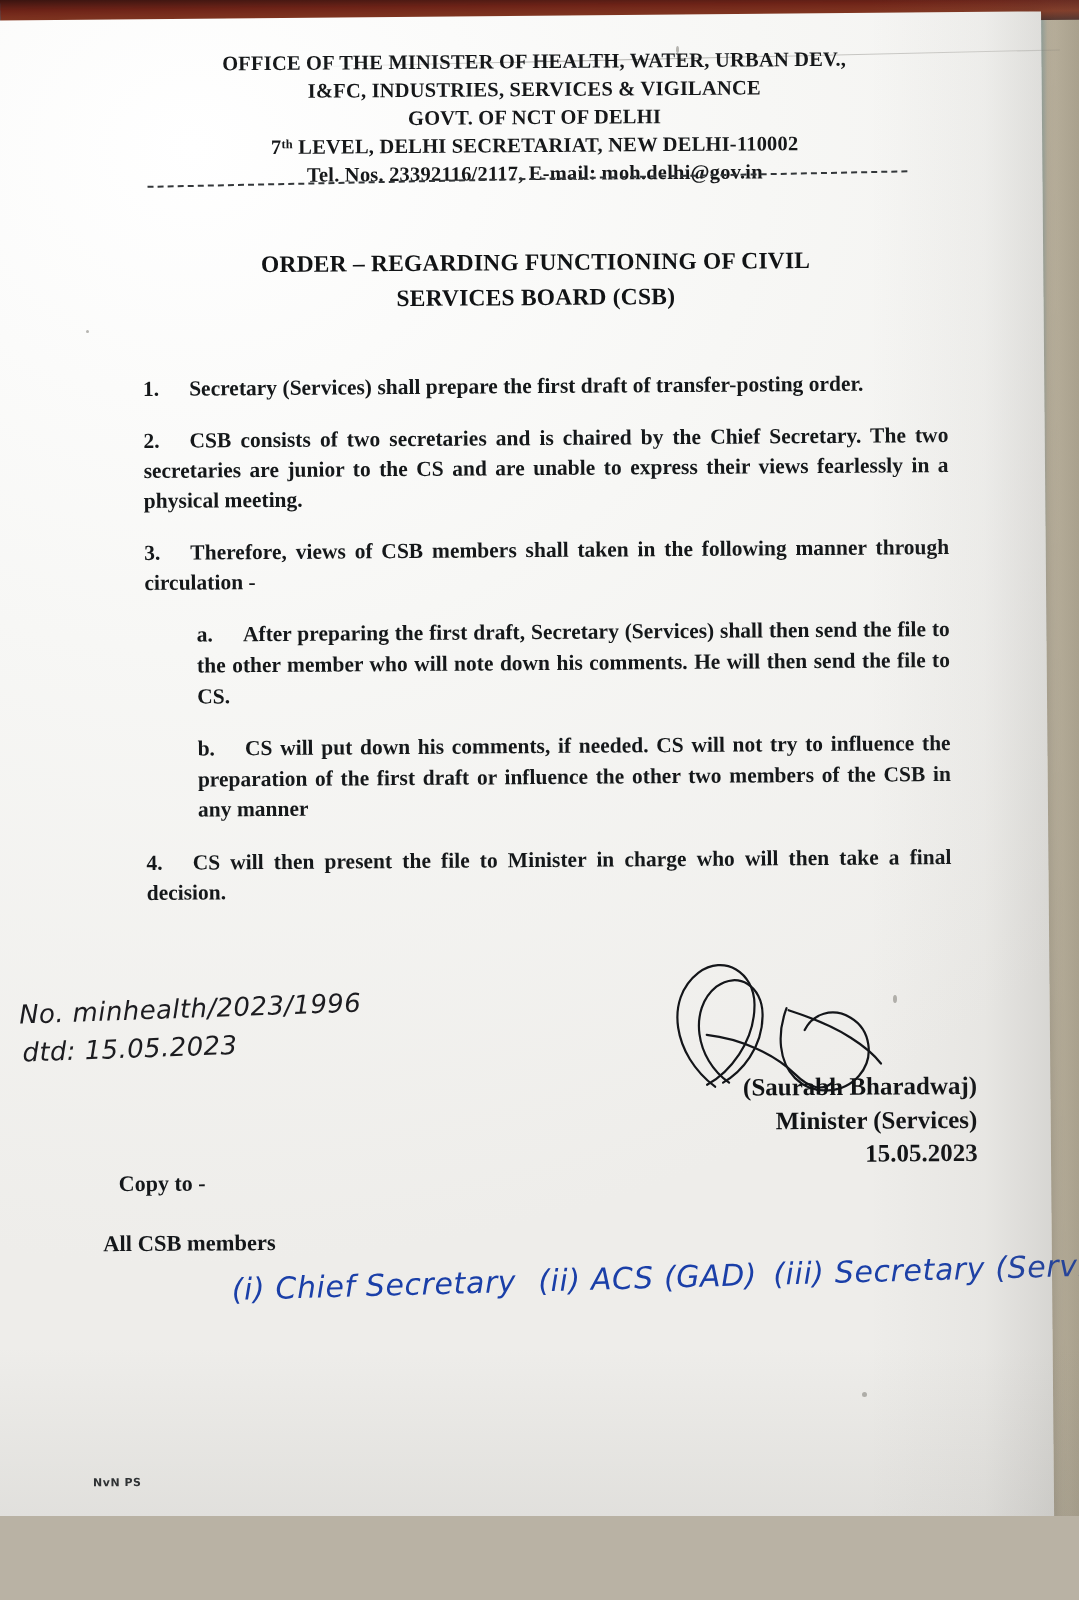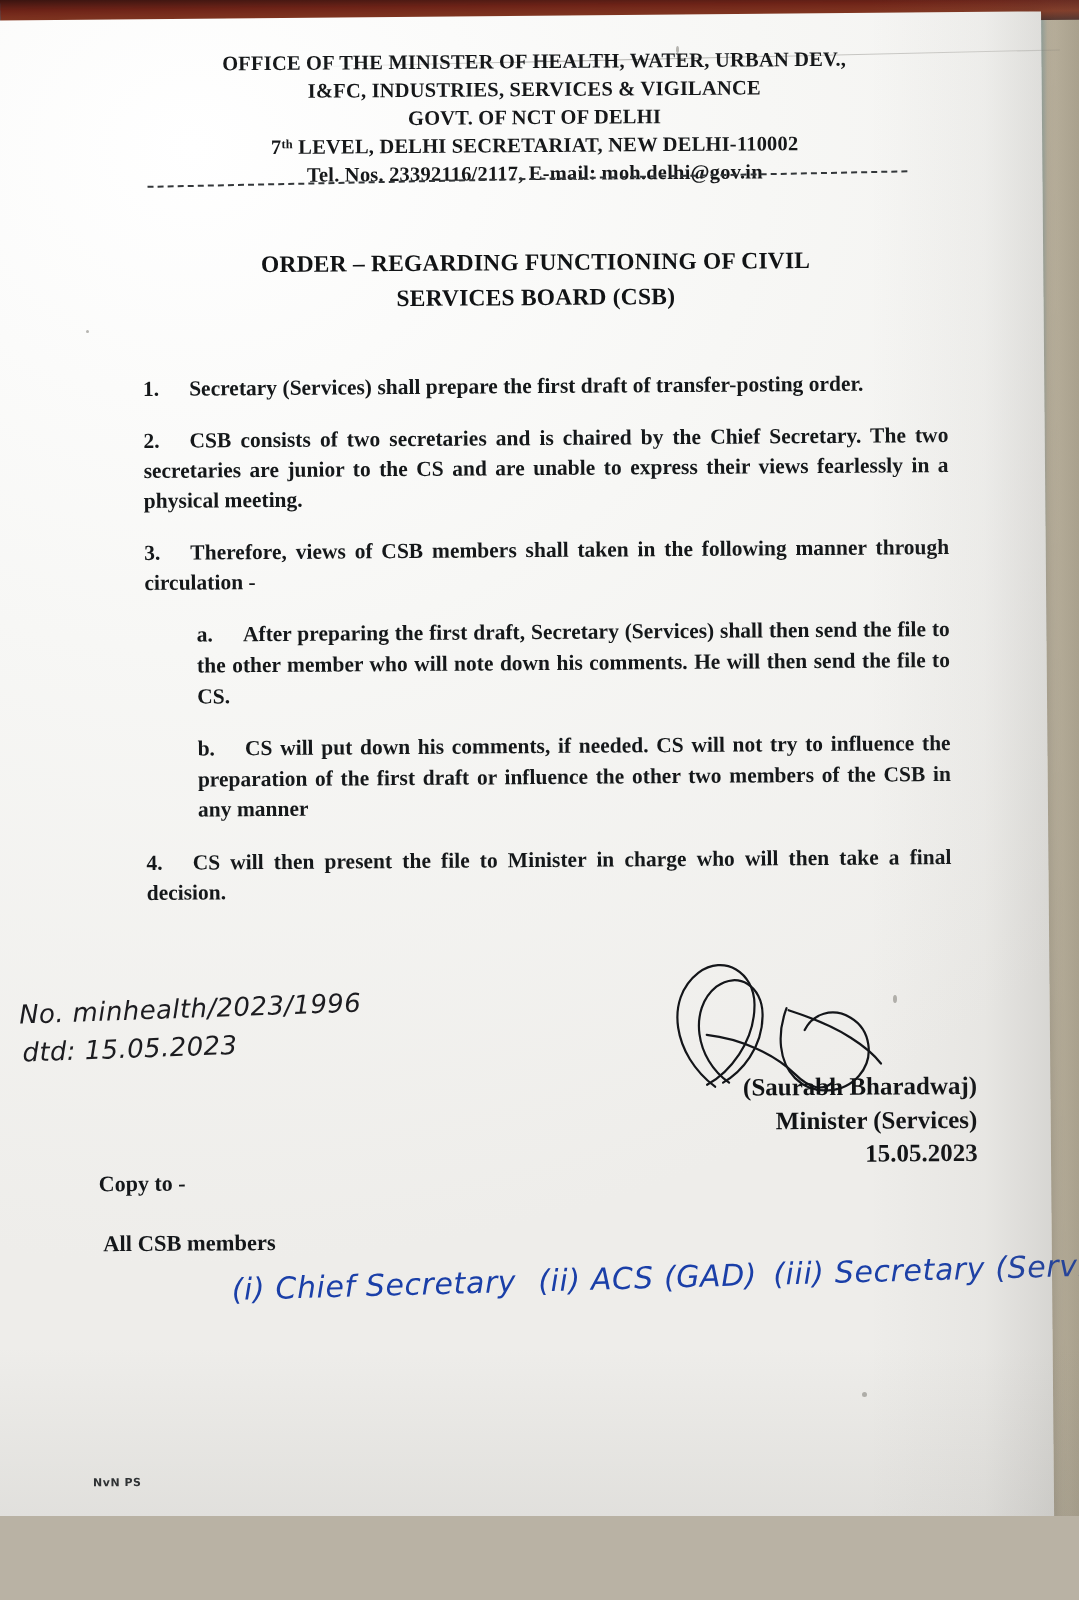--- a/index.html
+++ b/index.html
@@ -163,21 +163,21 @@
     line-height: 1.34;
     color: #111315;
     margin-top: 112px;
   }
   .sigtext div { display: block; }
 
   
   .copyto {
     position: absolute;
     top: 1168px;
-    left: 96px;
+    left: 116px;
     font-weight: bold;
     font-size: 22px;
     color: #14171a;
   }
   .allcsb {
     position: absolute;
     top: 1228px;
     left: 100px;
     font-weight: bold;
     font-size: 22.5px;

